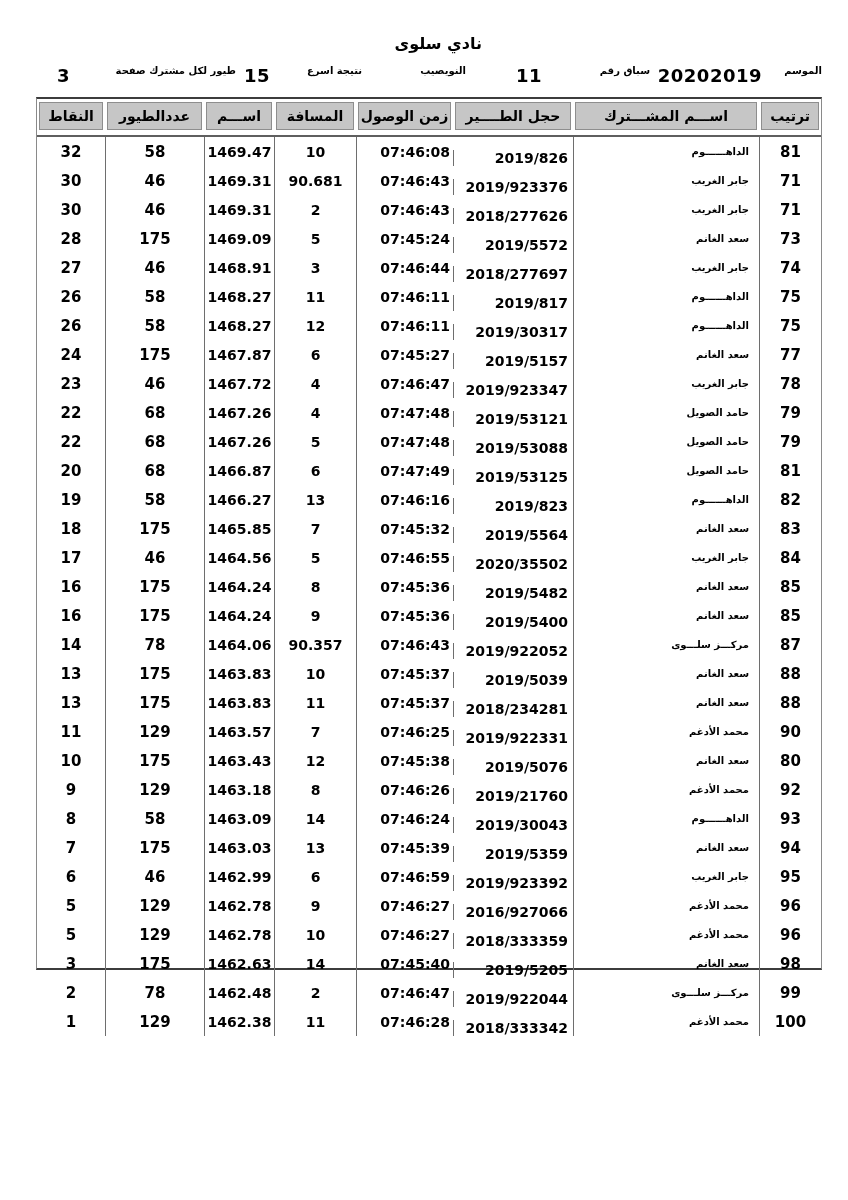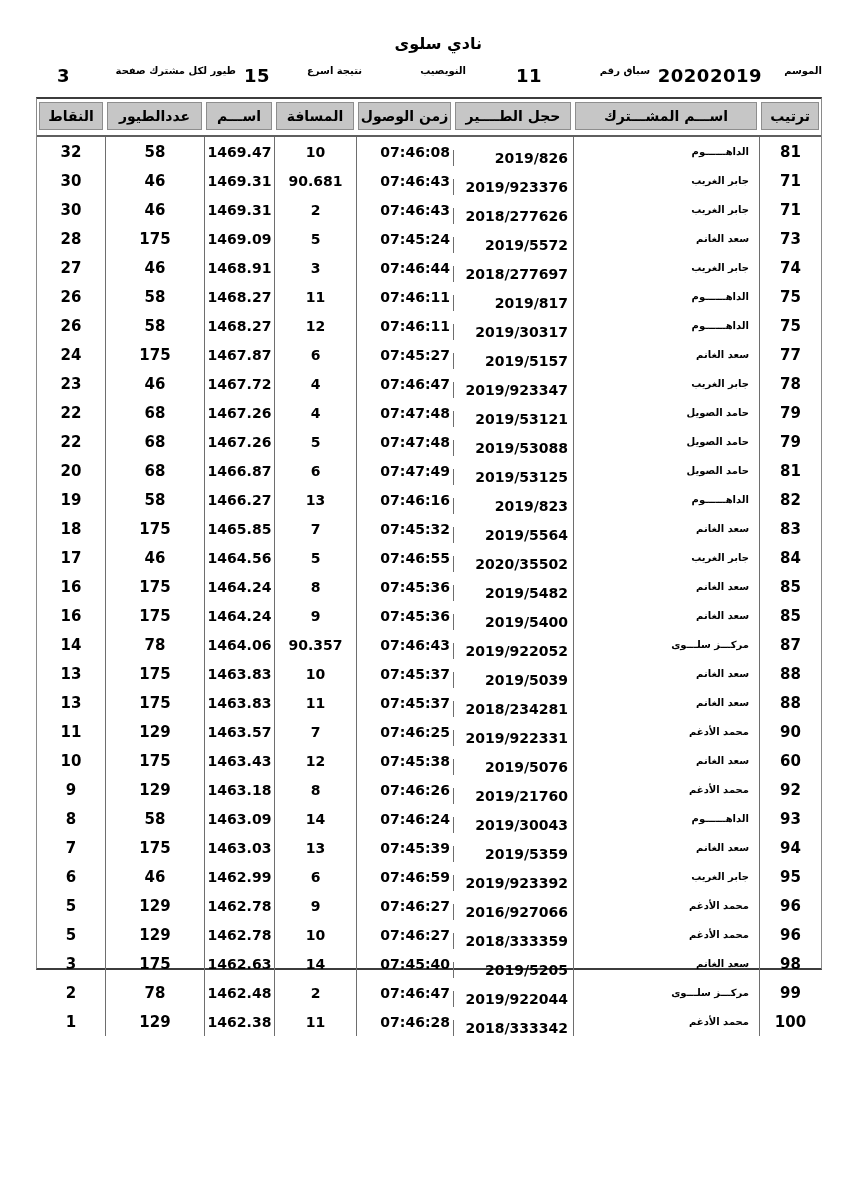--- a/index.html
+++ b/index.html
@@ -309,21 +309,21 @@
         <div class="tcell col-rank">90</div>
         <div class="tcell col-name c-name">محمد الأدغم</div>
         <div class="tcell col-ring c-ring">2019/922331</div>
         <div class="tcell col-time c-time">07:46:25</div>
         <div class="tcell col-dist c-dist">7</div>
         <div class="tcell col-speed c-speed">1463.57</div>
         <div class="tcell col-birds">129</div>
         <div class="tcell col-points">11</div>
       </div>
       <div class="trow">
-        <div class="tcell col-rank">60</div>
+        <div class="tcell col-rank">80</div>
         <div class="tcell col-name c-name">سعد الغانم</div>
         <div class="tcell col-ring c-ring">2019/5076</div>
         <div class="tcell col-time c-time">07:45:38</div>
         <div class="tcell col-dist c-dist">12</div>
         <div class="tcell col-speed c-speed">1463.43</div>
         <div class="tcell col-birds">175</div>
         <div class="tcell col-points">10</div>
       </div>
       <div class="trow">
         <div class="tcell col-rank">92</div>

